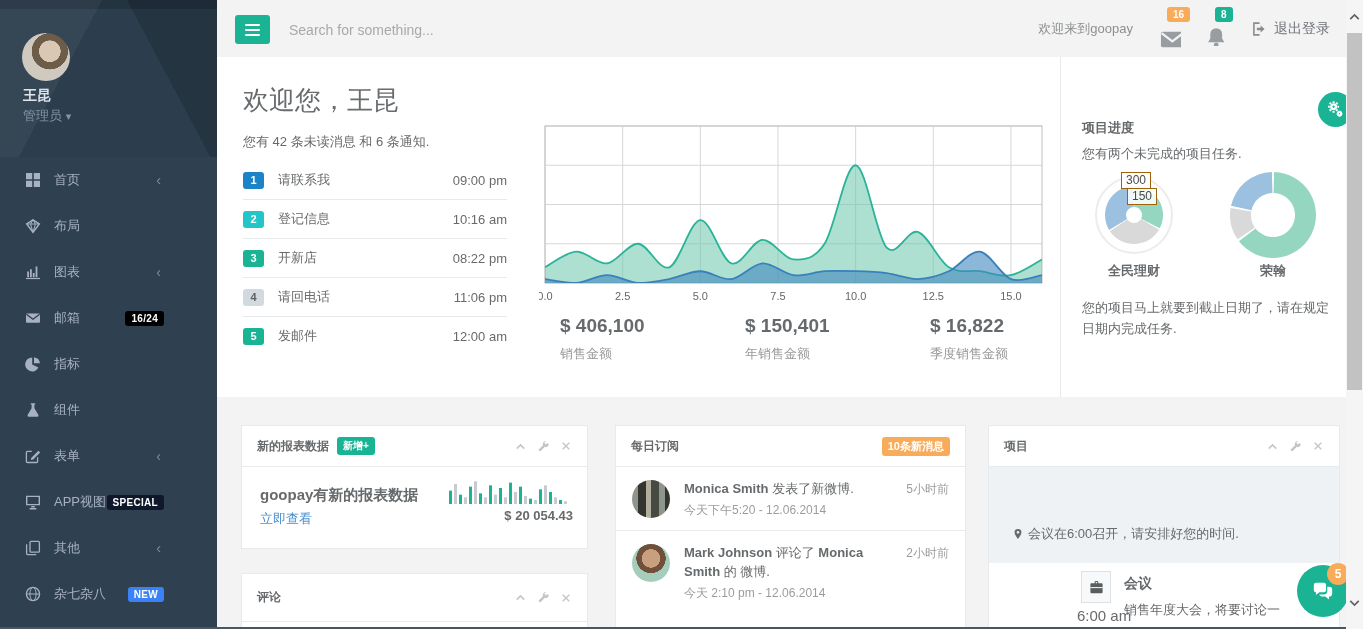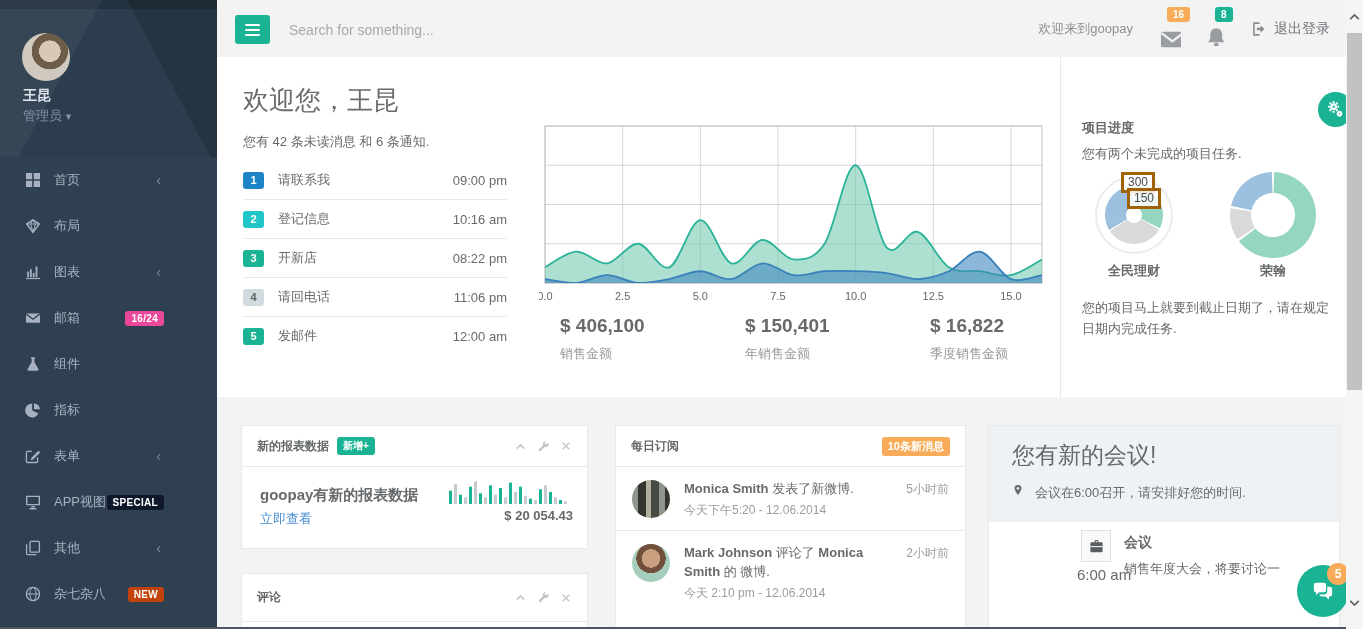--- a/index.html
+++ b/index.html
@@ -59,21 +59,21 @@
   
   .stat{position:absolute;top:258px;}
   .stat .v{font-size:19px;font-weight:bold;color:#676a6c;}
   .stat .l{font-size:13px;color:#98999b;margin-top:8px;}
   
   #projcol{position:absolute;left:843px;top:0;width:286px;height:340px;border-left:1px solid #e7eaec;}
   #projcol .ptitle{position:absolute;left:21px;top:62px;font-size:13px;font-weight:bold;color:#676a6c;}
   #projcol .psub{position:absolute;left:21px;top:88px;font-size:13px;color:#676a6c;}
   #donut1{position:absolute;left:27px;top:112px;}
   #donut2{position:absolute;left:168px;top:114px;}
-  .dtooltip{position:absolute;background:rgba(255,255,255,0.85);border:3px solid #a16207;color:#4a4a4a;
+  .dtooltip{position:absolute;background:rgba(255,255,255,0.85);border:1px solid #a16207;color:#4a4a4a;
     font-size:12px;padding:0 4px;line-height:15px;z-index:5;}
   #tt300{left:60px;top:115px;}
   #tt150{left:66px;top:131px;}
   .dlabel{position:absolute;top:205px;text-align:center;font-size:13px;font-weight:bold;color:#676a6c;}
   #dlabel1{left:27px;width:92px;}
   #dlabel2{left:168px;width:88px;}
   #projcol .note{position:absolute;left:21px;top:240px;width:254px;font-size:13px;color:#676a6c;line-height:1.65;}
   
   .ibox{position:absolute;background:#fff;border:1px solid #e7eaec;}
   .ibox-head{height:40px;display:flex;align-items:center;padding:0 15px;border-bottom:1px solid #e7eaec;background:#fff;}
@@ -99,21 +99,21 @@
     repeating-linear-gradient(90deg,#8e958c 0 6px,#35352f 6px 14px,#b3af9f 14px 19px,#474a40 19px 27px),
     #777;}
   #fav2{background:radial-gradient(circle at 50% 38%, #c89f7f 0 30%, #70503b 31% 48%, #a5cdbb 49%);}
   .fbody{width:218px;font-size:13px;color:#676a6c;line-height:1.45;}
   .fbody b{color:#676a6c;}
   .fmeta{font-size:12px;color:#9a9da0;margin-top:3px;}
   .fago{position:absolute;right:16px;top:14px;font-size:12px;color:#9a9da0;}
   #panel-project{left:988px;top:425px;width:350px;height:204px;}
   #proj-alert{height:96px;background:#eef2f5;position:relative;}
   #proj-alert .atitle{position:absolute;left:23px;top:14px;font-size:23px;font-weight:300;color:#676a6c;}
-  #proj-alert .asub{position:absolute;left:23px;top:58px;font-size:13px;color:#676a6c;display:flex;gap:11px;}
+  #proj-alert .asub{position:absolute;left:23px;top:58px;font-size:13px;color:#676a6c;display:flex;align-items:center;gap:4px;}
   #proj-alert .asub .ic{color:#676a6c;}
   #proj-event{position:relative;height:66px;background:#fff;}
   #ev-icbox{position:absolute;left:92px;top:8px;width:28px;height:30px;border:1px solid #dde1e4;background:#f8f9fa;
     display:flex;align-items:center;justify-content:center;color:#5b5e60;}
   #ev-time{position:absolute;left:88px;top:44px;font-size:15px;color:#676a6c;}
   #ev-title{position:absolute;left:135px;top:12px;font-size:14px;font-weight:bold;color:#676a6c;}
   #ev-desc{position:absolute;left:135px;top:38px;width:190px;font-size:13px;color:#676a6c;}
   
   #fab-gear{position:absolute;left:1318px;top:92px;width:35px;height:35px;border-radius:50%;background:#1ab394;
     z-index:40;display:flex;align-items:center;justify-content:center;color:#fff;cursor:pointer;border:none;}
@@ -239,33 +239,33 @@
             <use href="#i-bars"></use>
           </svg>
         <span class="nlabel">图表</span>
         <span class="nchev">‹</span>
       </div>
       <div class="nav-item">
         <svg class="ic nicon">
             <use href="#i-envelope"></use>
           </svg>
         <span class="nlabel">邮箱</span>
-        <span class="nav-badge" style="background-color: #ec4899;">16/24</span>
+        <span class="nav-badge" style="background-color: #000000;">16/24</span>
+      </div>
+      <div class="nav-item">
+        <svg class="ic nicon">
+            <use href="#i-pie"></use>
+          </svg>
+        <span class="nlabel">指标</span>
       </div>
       <div class="nav-item">
         <svg class="ic nicon">
             <use href="#i-flask"></use>
           </svg>
         <span class="nlabel">组件</span>
-      </div>
-      <div class="nav-item">
-        <svg class="ic nicon">
-            <use href="#i-pie"></use>
-          </svg>
-        <span class="nlabel">指标</span>
       </div>
       <div class="nav-item">
         <svg class="ic nicon">
             <use href="#i-edit"></use>
           </svg>
         <span class="nlabel">表单</span>
         <span class="nchev">‹</span>
       </div>
       <div class="nav-item">
         <svg class="ic nicon">
@@ -279,21 +279,21 @@
             <use href="#i-copy"></use>
           </svg>
         <span class="nlabel">其他</span>
         <span class="nchev">‹</span>
       </div>
       <div class="nav-item">
         <svg class="ic nicon">
             <use href="#i-globe"></use>
           </svg>
         <span class="nlabel">杂七杂八</span>
-        <span class="nav-badge" style="background-color: #c2410c;">NEW</span>
+        <span class="nav-badge" style="background-color: #3b82f6;">NEW</span>
       </div>
     </nav>
   </aside>
 
   <header id="topbar">
     <button id="hamburger">
         <span></span>
         <span></span>
         <span></span>
       </button>
@@ -509,22 +509,35 @@
         <div class="fbody">
           <b>Mark Johnson</b><span> 评论了 </span><b>Monica Smith</b><span> 的 微博.</span>
           <div class="fmeta">今天 2:10 pm - 12.06.2014</div>
         </div>
         <span class="fago">2小时前</span>
       </div>
     </div>
   </div>
 
   <div class="ibox" id="panel-project">
+    <div class="ibox-head">
+      <span class="ibox-title">项目</span>
+      <span class="ibox-tools">
+        <svg class="ic" width="13" height="13" viewBox="0 0 16 16">
+            <use href="#i-chevup"></use>
+          </svg>
+        <svg class="ic" width="13" height="13" viewBox="0 0 16 16">
+            <use href="#i-wrench"></use>
+          </svg>
+        <svg class="ic" width="12" height="12" viewBox="0 0 16 16">
+            <use href="#i-x"></use>
+          </svg>
+      </span>
+    </div>
     <div id="proj-alert">
-      <div class="atitle">您有新的会议!</div>
       <div class="asub">
         <svg class="ic" width="12" height="12" viewBox="0 0 16 16">
             <use href="#i-pin"></use>
           </svg>
         <span>会议在6:00召开，请安排好您的时间.</span>
       </div>
     </div>
     <div id="proj-event">
       <span id="ev-icbox">
         <svg class="ic" width="15" height="15" viewBox="0 0 16 16">

